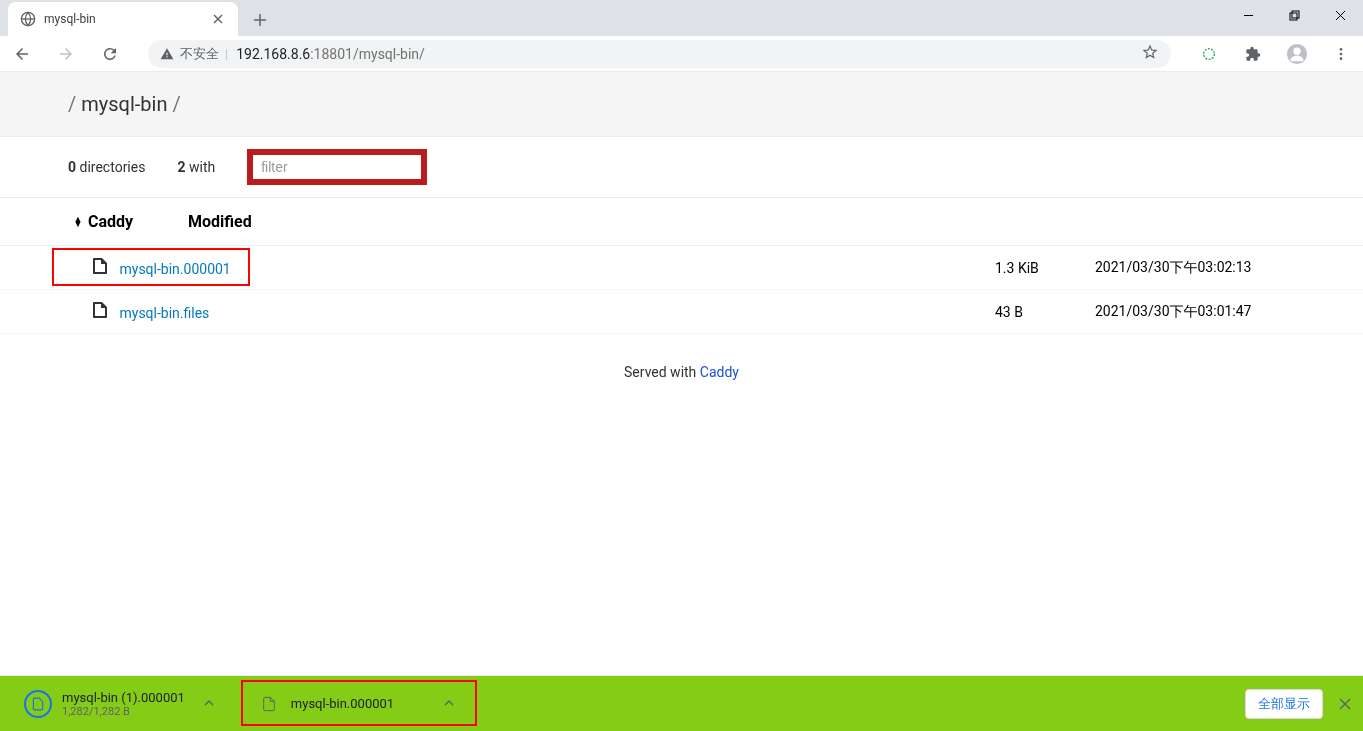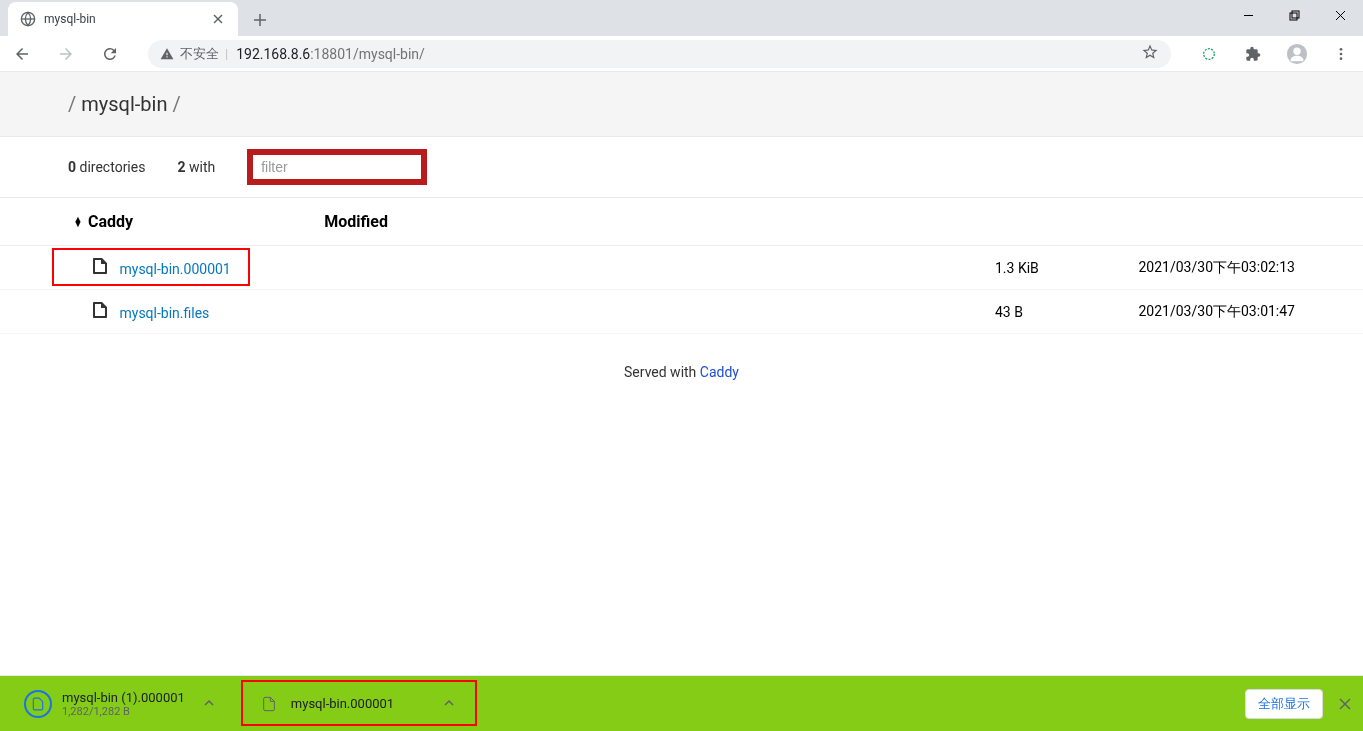--- a/index.html
+++ b/index.html
@@ -36,21 +36,21 @@
     .stats-item { color: #333; }
     .stats-item b { font-weight: bold; }
     .filter-input { border: 6px solid #b91c1c; padding: 12px 8px; font-size: 14px; width: 180px; height: 24px; }
     .filter-input::placeholder { color: #999; }
 
     .file-table { width: 100%; }
     .table-header { display: flex; padding: 14px 68px; border-bottom: 1px solid #eee; font-weight: bold; font-size: 16px; }
     .col-sort { width: 20px; display: flex; flex-direction: column; align-items: center; justify-content: center; line-height: 5px; font-size: 9px; }
     .col-name { flex: 1; padding-left: 4px; }
     .col-size { width: 100px; text-align: left; }
-    .col-modified { width: 200px; text-align: right; }
+    .col-modified { width: 200px; }
 
     .table-row { display: flex; padding: 12px 68px; border-bottom: 1px solid #f5f5f5; font-size: 14px; align-items: center; }
     .file-icon { width: 16px; height: 16px; }
     .file-link { color: #0678be; text-decoration: none; margin-left: 8px; }
     .highlighted-row { position: relative; }
     .highlight-box { position: absolute; border: 2px solid #f00; left: 52px; top: 2px; width: 198px; height: 38px; pointer-events: none; }
 
     .footer { text-align: center; padding: 30px 0; font-size: 14px; color: #333; }
     .footer a { color: #1d4ed8; text-decoration: none; }
 

